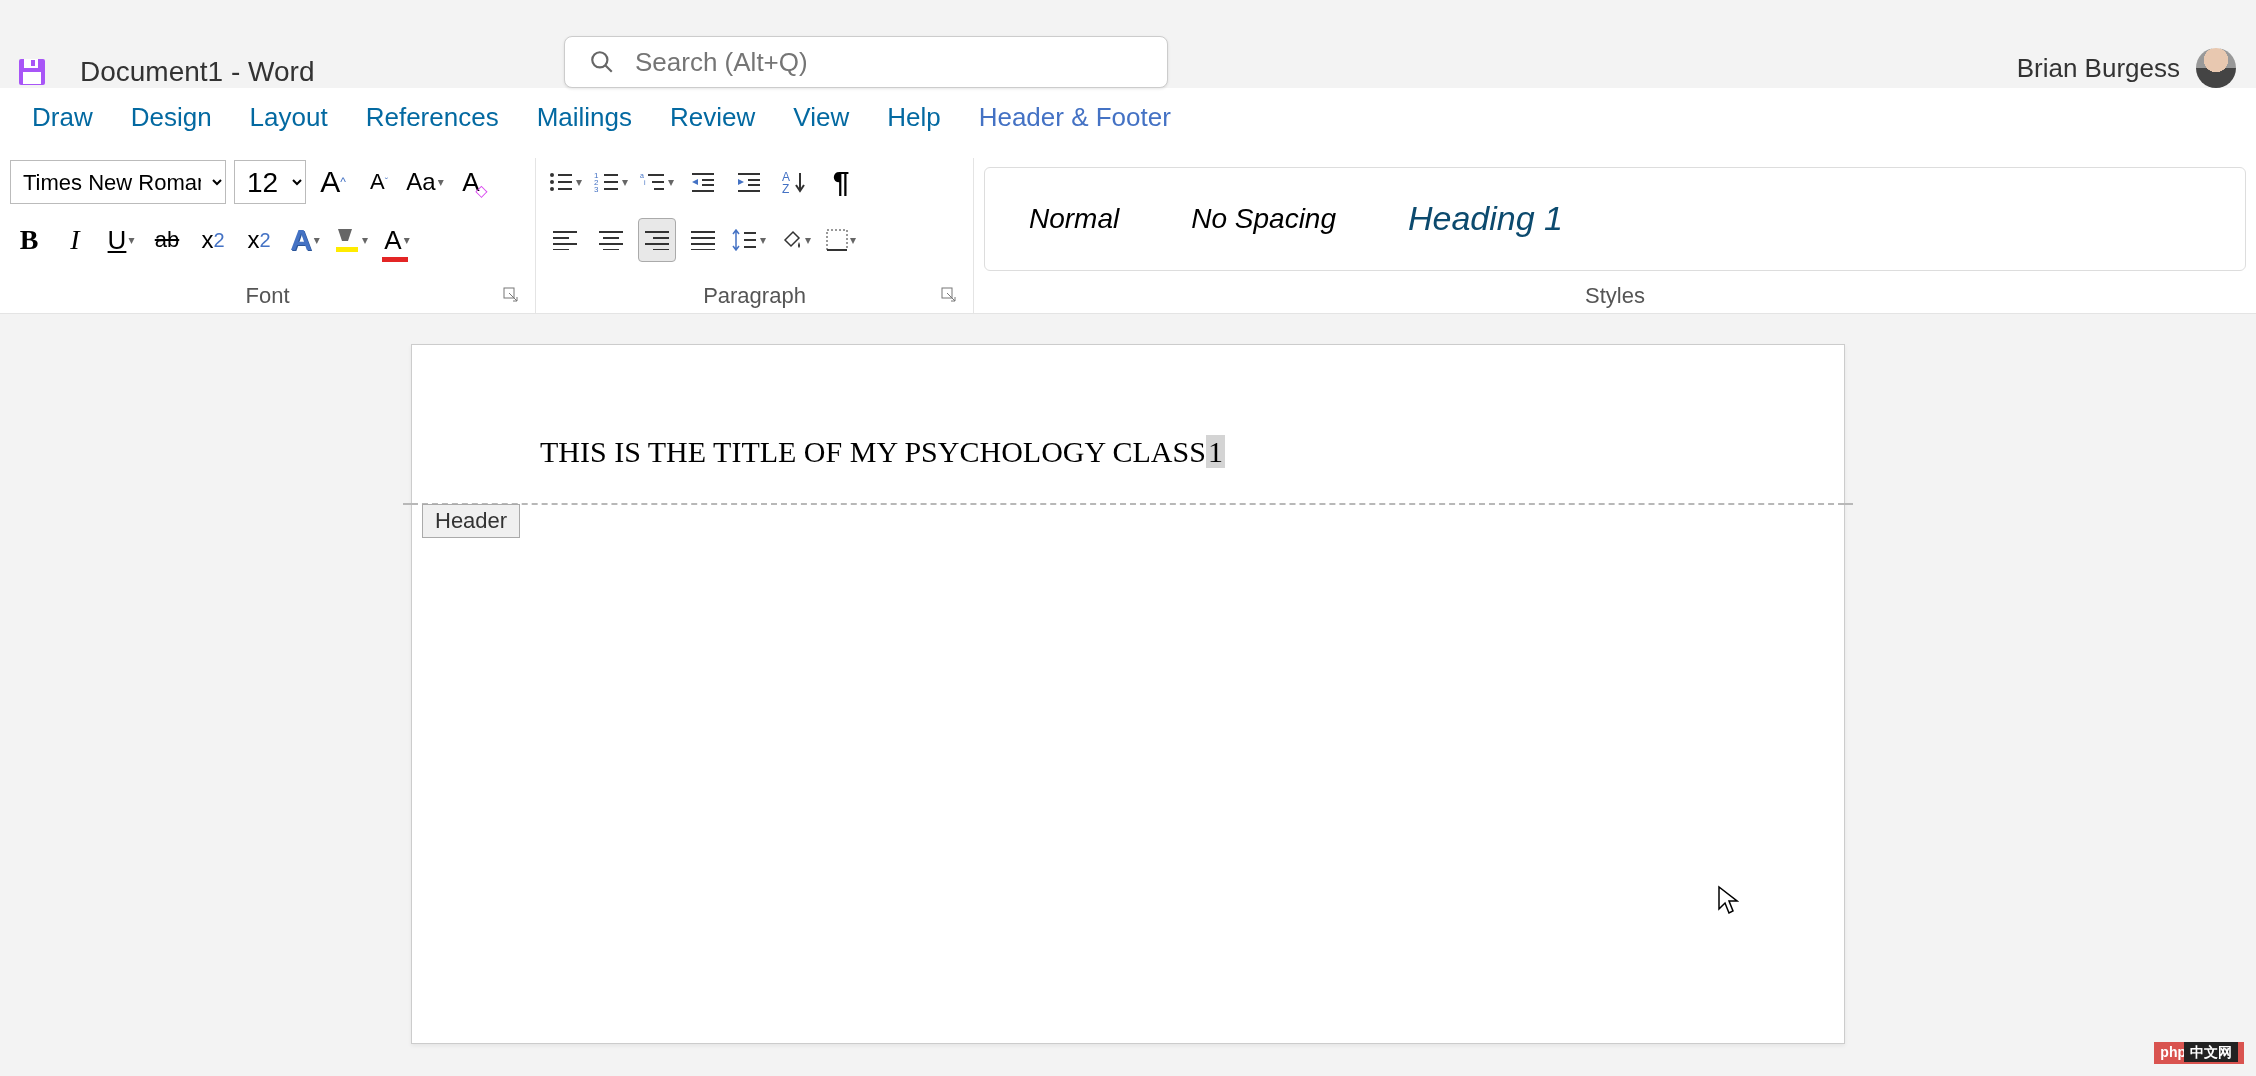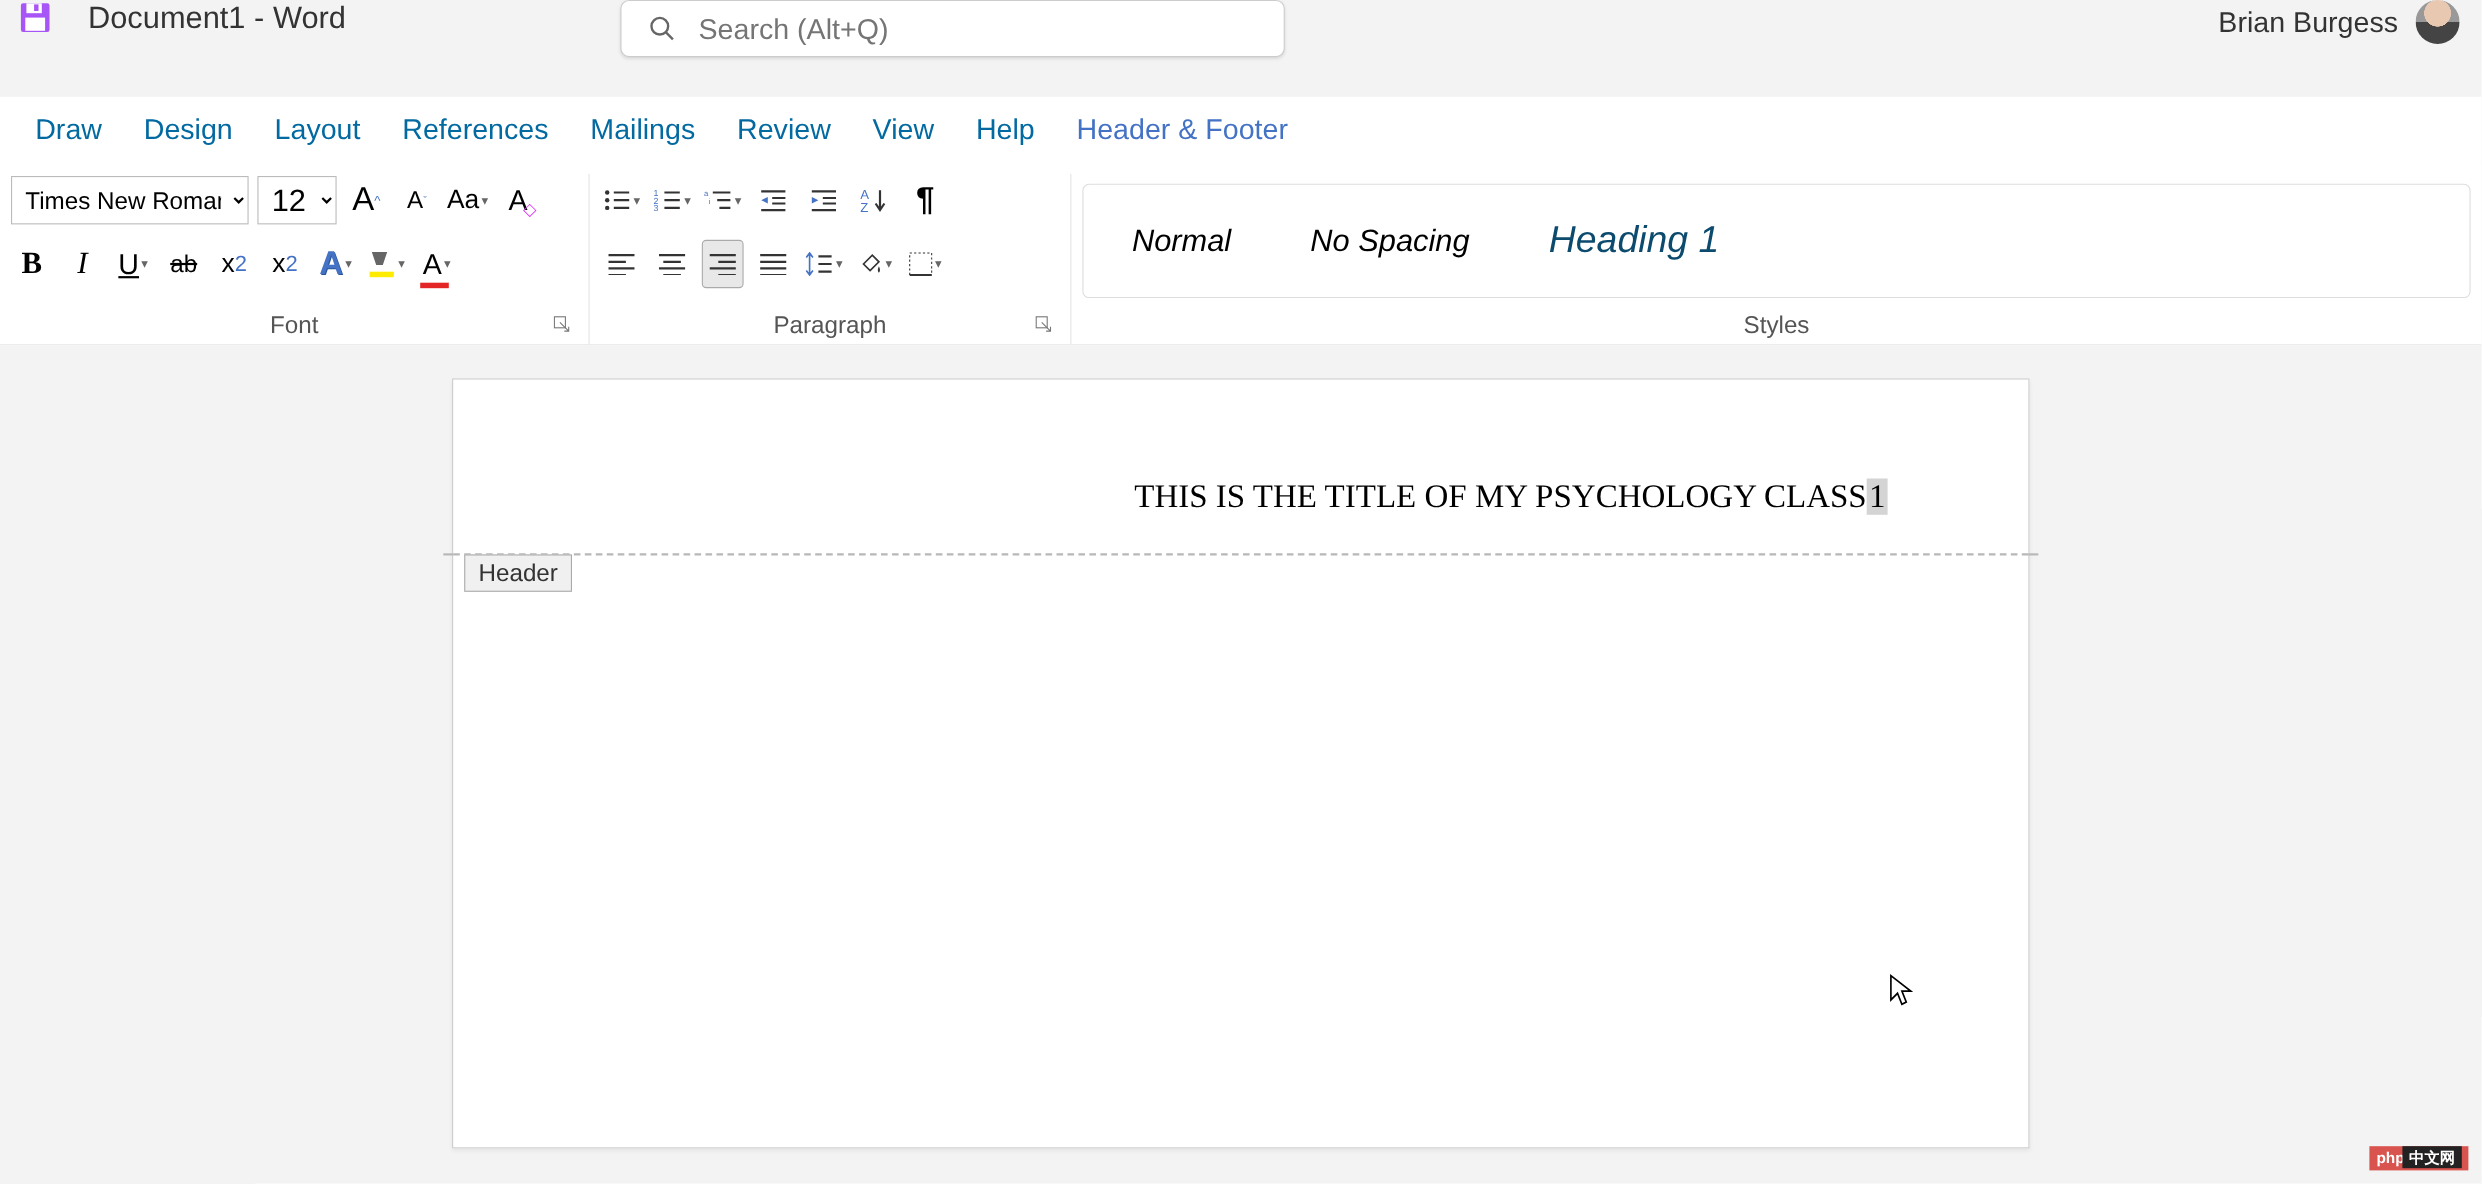--- a/index.html
+++ b/index.html
@@ -1,18 +1,18 @@
 <!DOCTYPE html>
 <html><head>
 <meta charset="utf-8">
 <style>
 * { box-sizing: border-box; margin: 0; padding: 0; }
 body { font-family: "Segoe UI", Arial, sans-serif; background: #fff; overflow: hidden; width: 2256px; height: 1076px; }
 
-.title-bar { height: 88px; background: #f3f3f3; display: flex; align-items: flex-start; padding: 0 16px; position: relative; }
+.title-bar { height: 88px; background: #f3f3f3; display: flex; align-items: flex-end; padding: 0 16px; position: relative; }
 .save-icon { width: 32px; height: 32px; margin-right: 32px; }
 .doc-title { font-size: 28px; color: #333; }
 .search-box { position: absolute; left: 564px; width: 604px; height: 52px; border: 1px solid #ccc; border-radius: 8px; background: #fff; display: flex; align-items: center; padding: 0 24px; box-shadow: 0 1px 3px rgba(0,0,0,0.1); }
 .search-box svg { flex-shrink: 0; }
 .search-box input { border: none; outline: none; font-size: 26px; color: #777; margin-left: 20px; flex: 1; background: transparent; }
 .user-area { position: absolute; right: 20px; display: flex; align-items: center; gap: 16px; }
 .user-name { font-size: 26px; color: #333; }
 .avatar { width: 40px; height: 40px; border-radius: 50%; background: #999; background-image: radial-gradient(circle at 50% 30%, #e8c8b0 35%, transparent 36%), linear-gradient(#444, #444); background-size: 100% 100%, 100% 50%; background-position: center, center bottom; background-repeat: no-repeat; }
 
 .tab-bar { height: 58px; background: #fff; display: flex; align-items: center; padding-left: 32px; gap: 38px; border-bottom: none; }
@@ -35,21 +35,21 @@
 
 .bold { font-weight: bold; font-size: 28px; font-family: "Times New Roman", serif; }
 .italic { font-style: italic; font-size: 28px; font-family: "Times New Roman", serif; }
 
 .styles-gallery { display: flex; align-items: center; gap: 0; height: 104px; border: 1px solid #ddd; border-radius: 6px; padding: 0 8px; font-style: italic; }
 .style-item { padding: 0 36px; font-size: 28px; cursor: pointer; height: 100%; display: flex; align-items: center; }
 .style-heading { color: #0c4a6e; font-size: 34px; }
 
 .canvas-area { background: #f3f3f3; height: calc(100% - 314px); padding-top: 30px; display: flex; justify-content: center; position: relative; }
 .page { width: 1434px; background: #fff; border: 1px solid #ccc; box-shadow: 0 2px 4px rgba(0,0,0,0.06); position: relative; height: 700px; }
-.header-text { font-family: "Times New Roman", serif; font-size: 30px; text-align: right; padding: 90px 128px 0 128px; }
+.header-text { font-family: "Times New Roman", serif; font-size: 30px; text-align: left; padding: 90px 128px 0 128px; }
 .page-num { background: #d4d4d4; padding: 0 2px; }
 .header-divider { border-top: 2px dashed #b8b8b8; margin-top: 34px; position: relative; }
 .header-divider-ext { position: absolute; border-top: 2px dashed #b8b8b8; top: -2px; }
 .header-divider-ext.left { left: -9px; width: 9px; }
 .header-divider-ext.right { right: -9px; width: 9px; }
 .header-tab { position: absolute; left: 10px; top: -1px; background: #f0f0f0; border: 1px solid #aaa; padding: 3px 12px; font-size: 22px; color: #333; }
 
 .cursor-pointer { position: absolute; left: 1305px; top: 540px; font-size: 28px; }
 
 .watermark { position: absolute; right: 12px; bottom: 12px; background: #d9534f; color: #fff; font-size: 14px; padding: 2px 6px; font-weight: bold; }

